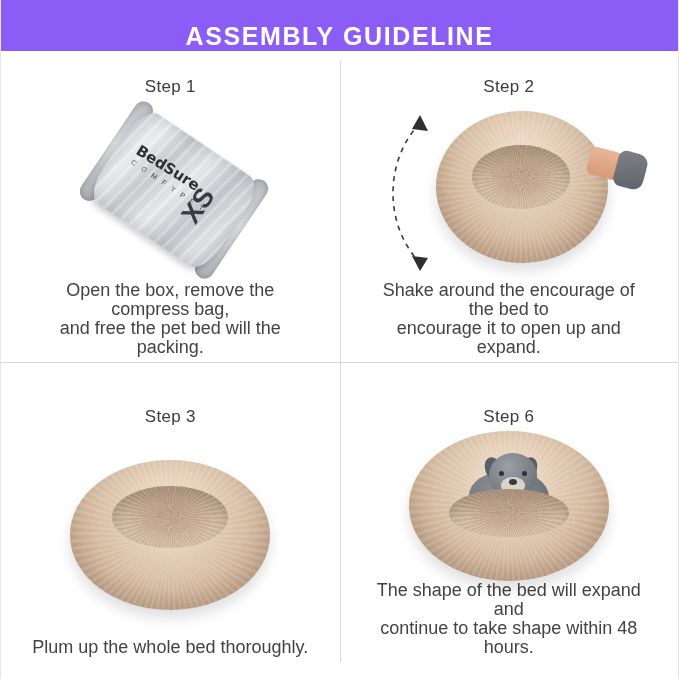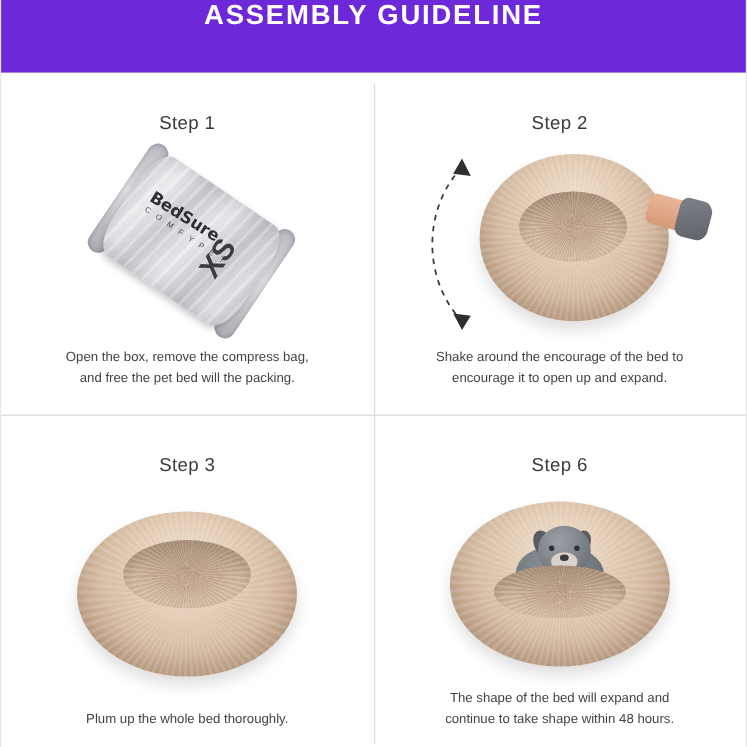--- a/index.html
+++ b/index.html
@@ -20,24 +20,24 @@
     width: 679px;
     height: 679px;
     background: #ffffff;
     box-sizing: border-box;
     border-left: 1px solid #e6e6e6;
     border-right: 1px solid #e6e6e6;
   }
 
   
   #header {
-    height: 66px;
-    background: #6d28d9;
+    height: 51px;
+    background: #8b5cf6;
     display: flex;
-    align-items: flex-start;
+    align-items: flex-end;
     justify-content: center;
   }
   #header-title {
     color: #ffffff;
     font-size: 25px;
     font-weight: bold;
     letter-spacing: 1.6px;
   }
 
   
@@ -70,37 +70,37 @@
     left: 0;
     right: 0;
     top: 50%;
     height: 1px;
     background: #d8d8d8;
   }
 
   .step-title {
     font-size: 17px;
     color: #3b3b3b;
-    margin-top: 20px;
+    margin-top: 10px;
     margin-bottom: 4px;
     letter-spacing: .3px;
   }
 
   .art {
     flex: 1 1 auto;
     width: 100%;
     display: flex;
     align-items: center;
     justify-content: center;
     position: relative;
     min-height: 0;
   }
 
   .caption {
-    font-size: 12px;
+    font-size: 18px;
     line-height: 19px;
     color: #434343;
     text-align: center;
     width: 92%;
     margin-bottom: 14px;
   }
   .caption span { display: block; }
 
   
   .pkg-wrap { position: relative; width: 190px; height: 170px; }

